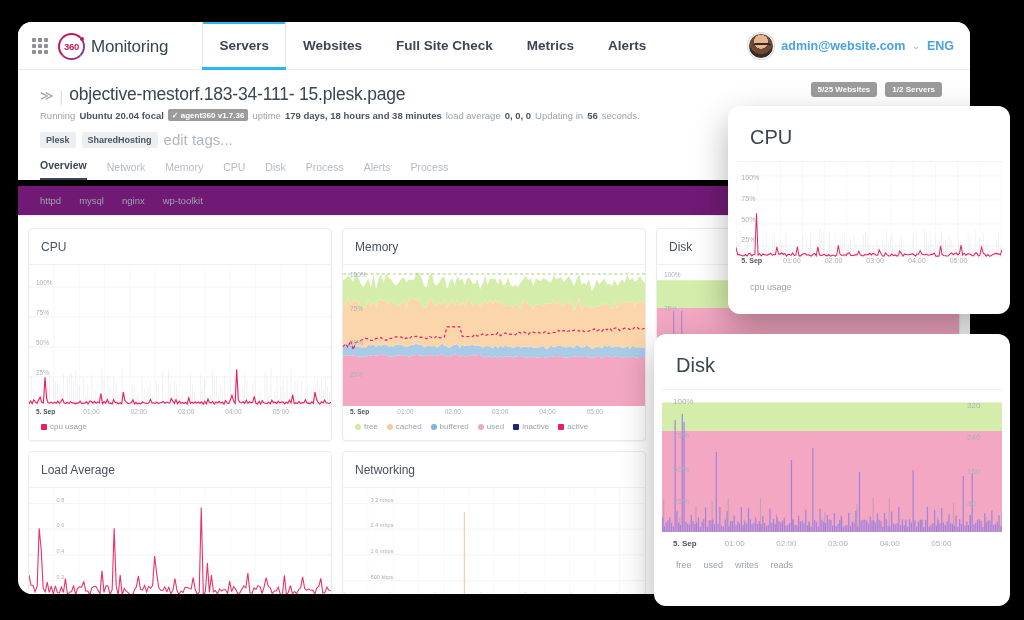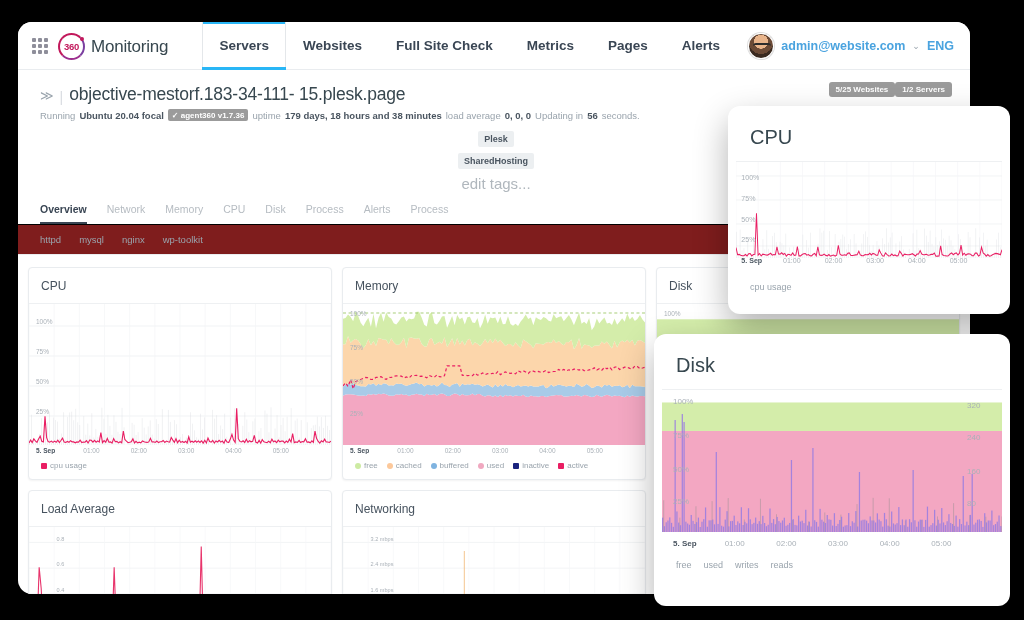--- a/index.html
+++ b/index.html
@@ -83,39 +83,40 @@
   .sh-title-row { display:flex; align-items:flex-end; gap:6px; }
   .chev { color:#9aa4ad; font-size:13px; line-height:18px; }
   .divider-v { color:#d7dbe0; font-size:14px; }
   .server-title { font-size: 17.5px; color:#37474f; font-weight:400; letter-spacing:-.2px; }
   .sh-sub { margin-top:4px; font-size:9.5px; color:#9aa4ad; display:flex; align-items:center; gap:4px; flex-wrap:wrap;}
   .sh-sub b { color:#4a5560; font-weight:700;}
   .agent-badge{
     background:#9b9b9b; color:#fff; border-radius:2px; padding:1.5px 4px;
     font-size:8px; font-weight:700; display:inline-flex; gap:2px; align-items:center;
   }
-  .tags-row{ margin-top:10px; display:flex; align-items:center; gap:6px;flex-direction:column;}
+  .tags-row{ margin-top:10px; display:flex; align-items:center; gap:6px;}
   .tag {
     background:#eceff1; color:#4a5560; font-size:9px; font-weight:700;
     padding:3px 6px; border-radius:2px;
   }
   .edit-tags { font-size:15px; color:#b0b7bd;}
-  .corner-badges{ position:absolute; right:18px; top:12px; display:flex; }
+  .corner-badges{ position:absolute; right:28px; top:12px; display:flex; gap:8px;}
   .cbadge{ background:#9b9b9b; color:#fff; font-size:8px; font-weight:700; padding:3px 7px; border-radius:3px;}
 
   
   .subtabs{
     margin-top:11px; padding:0 22px; display:flex; gap:20px;
-    border-bottom:1px solid #000000;
+    border-bottom:6px solid #000000;
+    align-items:flex-end;
   }
   .subtab{ font-size:10.5px; color:#b6bcc2; padding-bottom:7px; cursor:pointer;}
   .subtab.active{ color:#3a4654; font-weight:700; border-bottom:2px solid #3a4654; }
   .services{
     padding: 9px 22px 9px; display:flex; gap:18px;
-    background:#7f1d1d; border-bottom:1px solid #ebedef;
+    background:#701a75; border-bottom:1px solid #ebedef;
   }
   .service{ font-size:9.5px; color:#9aa4ad; cursor:pointer;}
 
   
   .grid-wrap{ padding: 12px 10px; display:grid; grid-template-columns: repeat(3, 1fr); gap:10px; }
   .card{
     background:#fff; border:1px solid #e9ecef; border-radius:4px;
     box-shadow:0 1px 2px rgba(0,0,0,.05);
     overflow:hidden;
   }
@@ -182,23 +183,20 @@
             <span>Servers</span>
           </div>
           <div class="nav-item">
             <span>Websites</span>
           </div>
           <div class="nav-item">
             <span>Full Site Check</span>
           </div>
           <div class="nav-item">
             <span>Metrics</span>
-          </div>
-          <div class="nav-item">
-            <span>Pages</span>
           </div>
           <div class="nav-item">
             <span>Alerts</span>
           </div>
         </div>
       <div class="nav-right">
         <div class="avatar"></div>
         <div class="user-email">admin@website.com</div>
         <div class="caret">⌄</div>
         <div class="lang">ENG</div>

